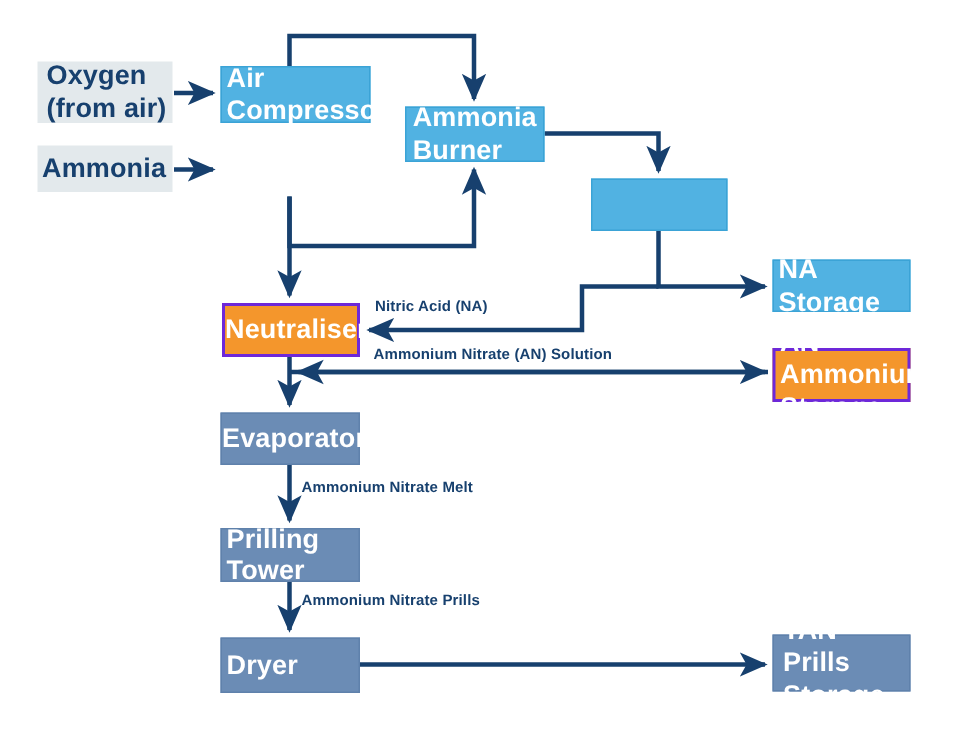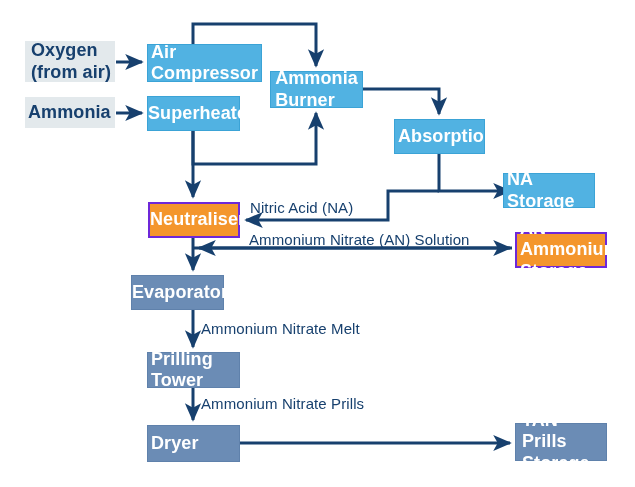--- a/index.html
+++ b/index.html
@@ -54,22 +54,22 @@
     border: 2px solid #6d28d9;
   }
   .node-slate {
     background: #6b8cb5;
     color: #ffffff;
     border: 1px solid #5f81ab;
   }
   .edge-label {
     position: absolute;
     color: #17406e;
-    font-weight: normal;
-    font-size: 15px;
+    font-weight: bold;
+    font-size: 10px;
     letter-spacing: 0.1px;
     white-space: nowrap;
     z-index: 4;
   }
 </style>
 </head>
 <body>
 
 <div id="diagram">
 
@@ -115,60 +115,56 @@
     <span>
       <span>Oxygen</span>
       <span>(from air)</span>
     </span>
   </div>
 
   <div class="node node-input" style="left:25px; top:97px; width:90px; height:31px;">
     <span>Ammonia</span>
   </div>
 
-  <div class="node node-blue" style="left:147px; top:44px; width:115px; height:38px;">
+  <div class="node node-blue" style="left:147px; top:44px; width:100px; height:38px;">
     <span>
       <span>Air</span>
       <span>Compressor</span>
     </span>
   </div>
 
-  <div class="node node-blue" style="left:147px; top:96px; width:93px; height:35px;">
-    <span>Superheater</span>
-  </div>
 
   <div class="node node-blue" style="left:270px; top:71px; width:93px; height:37px;">
     <span>
       <span>Ammonia</span>
       <span>Burner</span>
     </span>
   </div>
 
   <div class="node node-blue" style="left:394px; top:119px; width:91px; height:35px;">
     <span>
-      <span>Absorption</span>
     </span>
   </div>
 
-  <div class="node node-blue" style="left:503px; top:173px; width:92px; height:35px;">
+  <div class="node node-blue" style="left:515px; top:173px; width:92px; height:35px;">
     <span>NA Storage</span>
   </div>
 
   <div class="node node-orange" style="left:148px; top:202px; width:92px; height:36px;">
     <span>Neutraliser</span>
   </div>
 
   <div class="node node-orange" style="left:515px; top:232px; width:92px; height:36px;">
     <span>
       <span>AN Ammonium</span>
       <span>Storage</span>
     </span>
   </div>
 
-  <div class="node node-slate" style="left:131px; top:275px; width:93px; height:35px;">
+  <div class="node node-slate" style="left:147px; top:275px; width:93px; height:35px;">
     <span>Evaporator</span>
   </div>
 
   <div class="node node-slate" style="left:147px; top:352px; width:93px; height:36px;">
     <span>Prilling Tower</span>
   </div>
 
   <div class="node node-slate" style="left:147px; top:425px; width:93px; height:37px;">
     <span>Dryer</span>
   </div>

